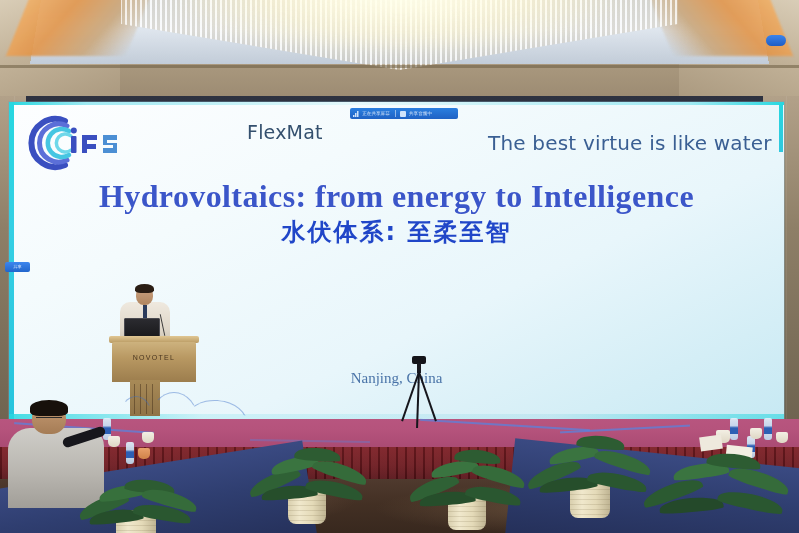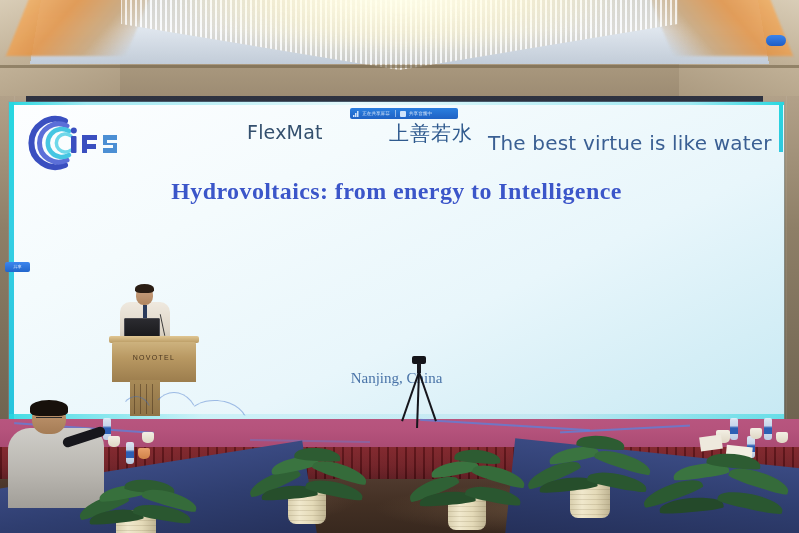--- a/index.html
+++ b/index.html
@@ -200,21 +200,21 @@
     border-radius: 1px;
     background: #cfe3fb;
   }
 
   
   .title-en {
     position: absolute; left: 0; right: 0; top: 76px;
     text-align: center;
     font-family: "Liberation Serif", "DejaVu Serif", serif;
     font-weight: bold;
-    font-size: 24px;
+    font-size: 32px;
     color: #3b56c9;
     letter-spacing: .4px;
     text-shadow: 0 0 2px rgba(255,255,255,.8);
   }
   .title-cn {
     position: absolute; left: 0; right: 0; top: 114px;
     text-align: center;
     font-family: "DejaVu Sans", sans-serif;
     font-weight: bold;
     font-size: 24px;
@@ -482,25 +482,25 @@
 
         <div class="share-badge">
           <div class="badge-bars"></div>
           <span>正在共享屏幕</span>
           <div class="share-sep"></div>
           <div class="badge-spk"></div>
           <span>共享音频中</span>
         </div>
 
         <div class="flexmat">FlexMat</div>
-        <div class="calligraphy">上善若水</div>
         <div class="virtue">The best virtue is like water</div>
       </div>
 
       <div class="title-en">Hydrovoltaics: from energy to  Intelligence</div>
+      <div class="title-cn">水伏体系: 至柔至智</div>
       <div class="city">Nanjing, China</div>
 
     </div>
   </div>
 
   <div class="screen-edge-t"></div>
   <div class="screen-edge-l"></div>
   <div class="screen-edge-r"></div>
   <div class="screen-edge-b"></div>
   <div class="screen-tab-right"></div>

